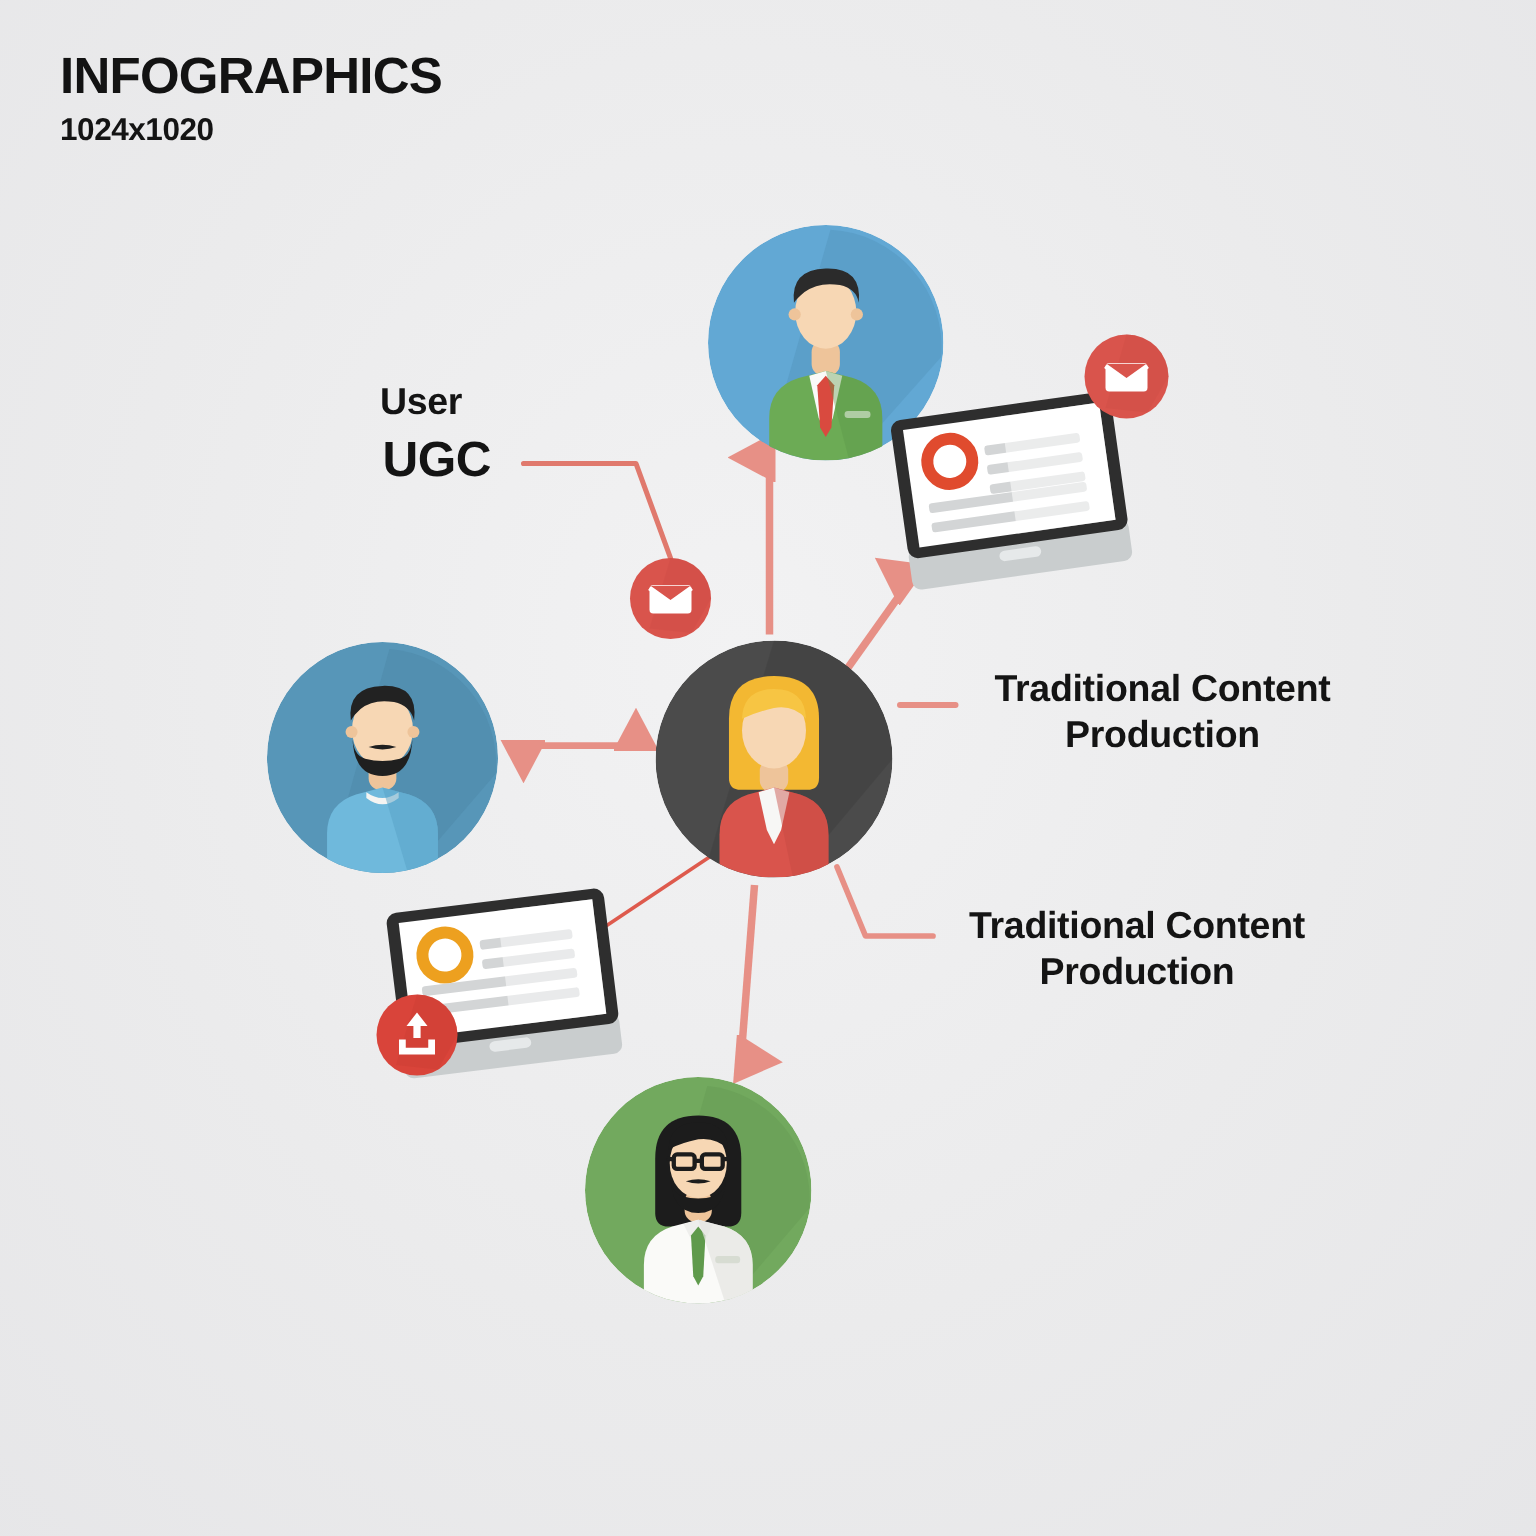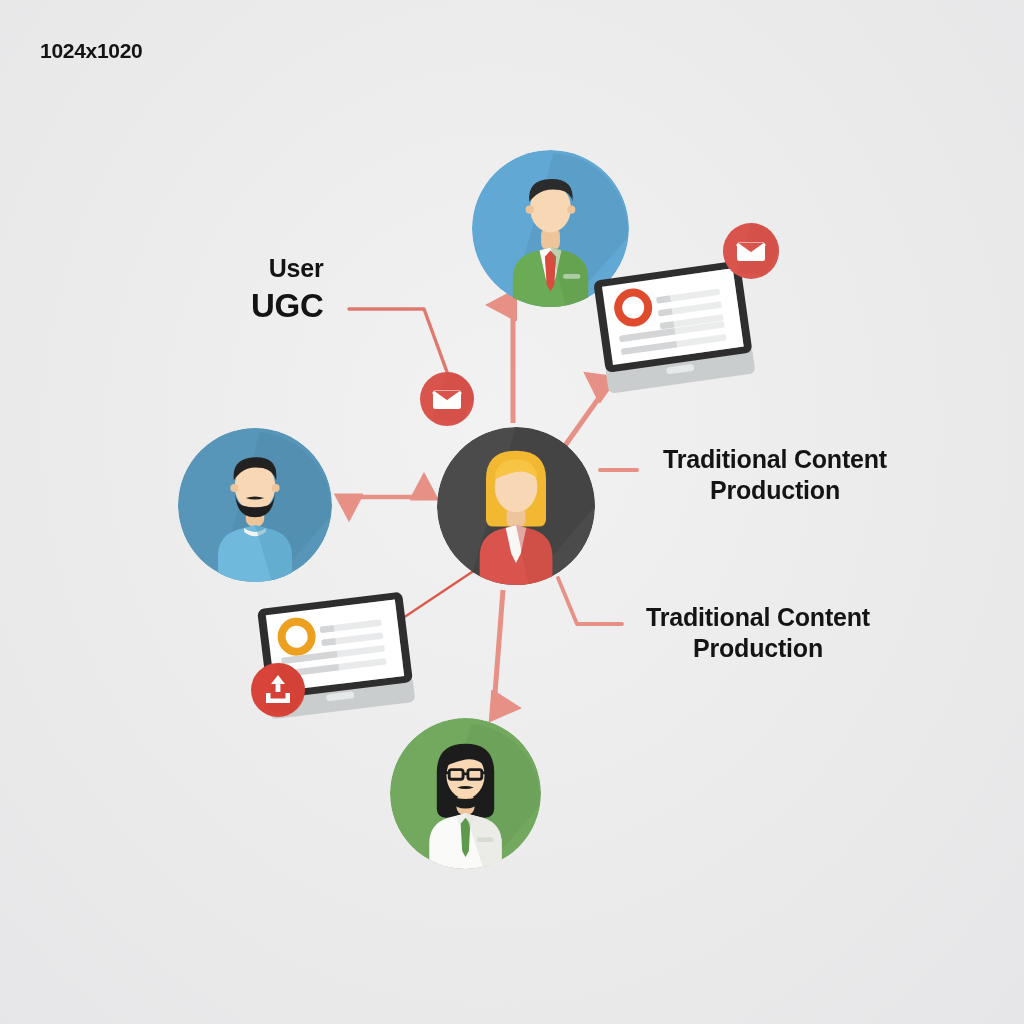--- a/index.html
+++ b/index.html
@@ -47,25 +47,25 @@
 
   
   .label {
     position: absolute;
     color: #141414;
     font-weight: bold;
   }
   .label-line { display: block; white-space: nowrap; }
 
   #label-user {
-    left: 250px; top: 254px;
-    text-align: right;
+    left: 234px; top: 254px;
+    text-align: center;
   }
   #label-user .lbl-user { font-size: 25px; letter-spacing: -0.2px; }
-  #label-user .lbl-ugc  { font-size: 33px; letter-spacing: -0.3px; margin-top: 4px; margin-left: 1px; }
+  #label-user .lbl-ugc  { font-size: 33px; letter-spacing: -0.3px; margin-top: 4px; margin-left: 21px; }
 
   #label-tcp-1 {
     left: 645px; top: 444px;
     width: 260px;
     text-align: center;
     font-size: 25px;
     line-height: 1.22;
     letter-spacing: -0.2px;
   }
   #label-tcp-2 {
@@ -102,20 +102,21 @@
   #badge-mail-left  { left: 419px; top: 371px; width: 56px; height: 56px; }
   #badge-mail-right { left: 722px; top: 222px; width: 58px; height: 58px; }
   #badge-upload     { left: 250px; top: 662px; width: 56px; height: 56px; }
 </style>
 </head>
 <body>
 
 <div id="canvas">
 
   <div class="header">
+    <div class="header-title">INFOGRAPHICS</div>
     <div class="header-sub">1024x1020</div>
   </div>
 
   <svg id="connectors" viewBox="0 0 1024 1024">
     <defs>
       <marker id="ah-up" markerWidth="7" markerHeight="7" refX="3.2" refY="5.6" orient="auto" markerUnits="strokeWidth">
         <path d="M3.2,0 L6.6,6.4 L-0.2,6.4 Z" fill="#e79086"></path>
       </marker>
       <marker id="ah-start" markerWidth="7" markerHeight="7" refX="3.2" refY="5.6" orient="auto-start-reverse" markerUnits="strokeWidth">
         <path d="M3.2,0 L6.6,6.4 L-0.2,6.4 Z" fill="#e79086"></path>

